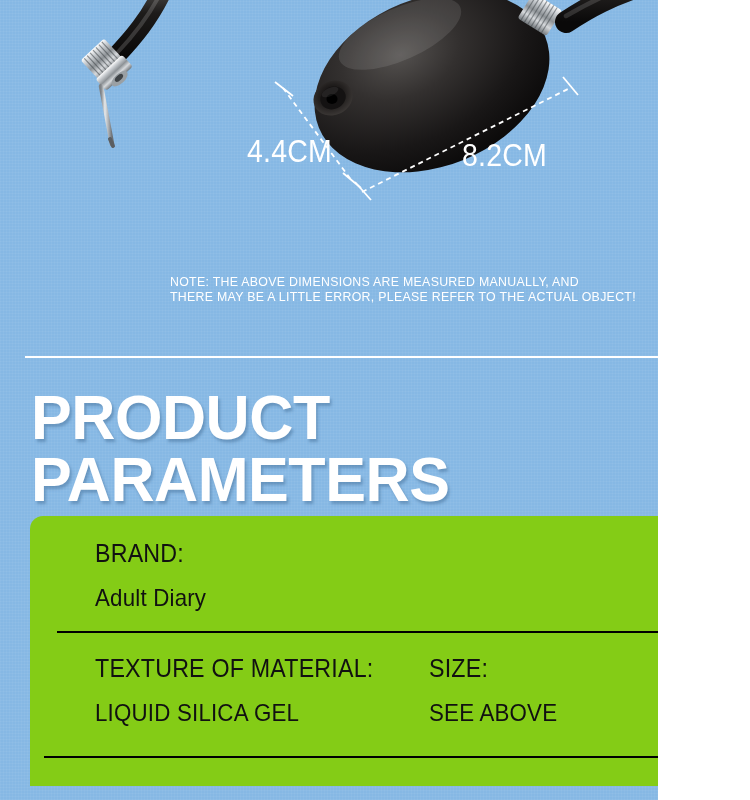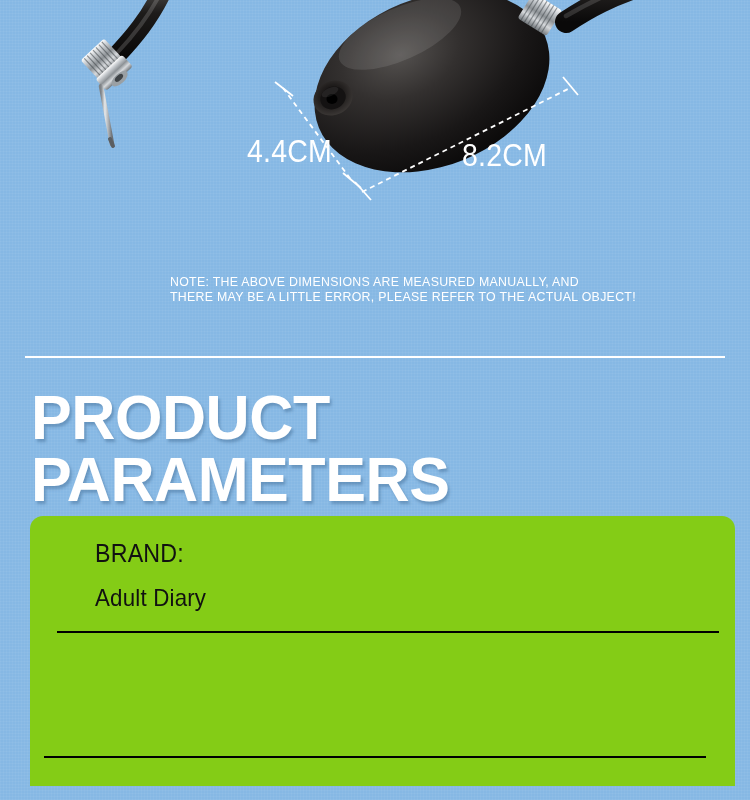--- a/index.html
+++ b/index.html
@@ -5,21 +5,21 @@
   html, body {
     margin: 0;
     padding: 0;
     background: #ffffff;
   }
   body {
     font-family: "Liberation Sans", sans-serif;
   }
   #page {
     position: relative;
-    width: 750px;
+    width: 658px;
     height: 800px;
     overflow: hidden;
     background: #86b8e4;
     text-decoration: underline;
   }
 
   
   .bg-texture {
     position: absolute;
     left: 0; top: 0;
@@ -275,17 +275,27 @@
   <div class="param-card">
 
     <div class="param-row">
       <div class="param-cell col1">
         <span class="param-label">BRAND:</span>
         <span class="param-value">Adult Diary</span>
       </div>
       <div class="row-divider divider-1"></div>
     </div>
 
+    <div class="param-row">
+      <div class="param-cell col1">
+        <span class="param-label">TEXTURE OF MATERIAL:</span>
+        <span class="param-value">LIQUID SILICA GEL</span>
+      </div>
+      <div class="param-cell col2">
+        <span class="param-label">SIZE:</span>
+        <span class="param-value">SEE ABOVE</span>
+      </div>
+    </div>
 
     <div class="row-divider divider-2"></div>
   </div>
 
 </div>
 
 </body></html>

